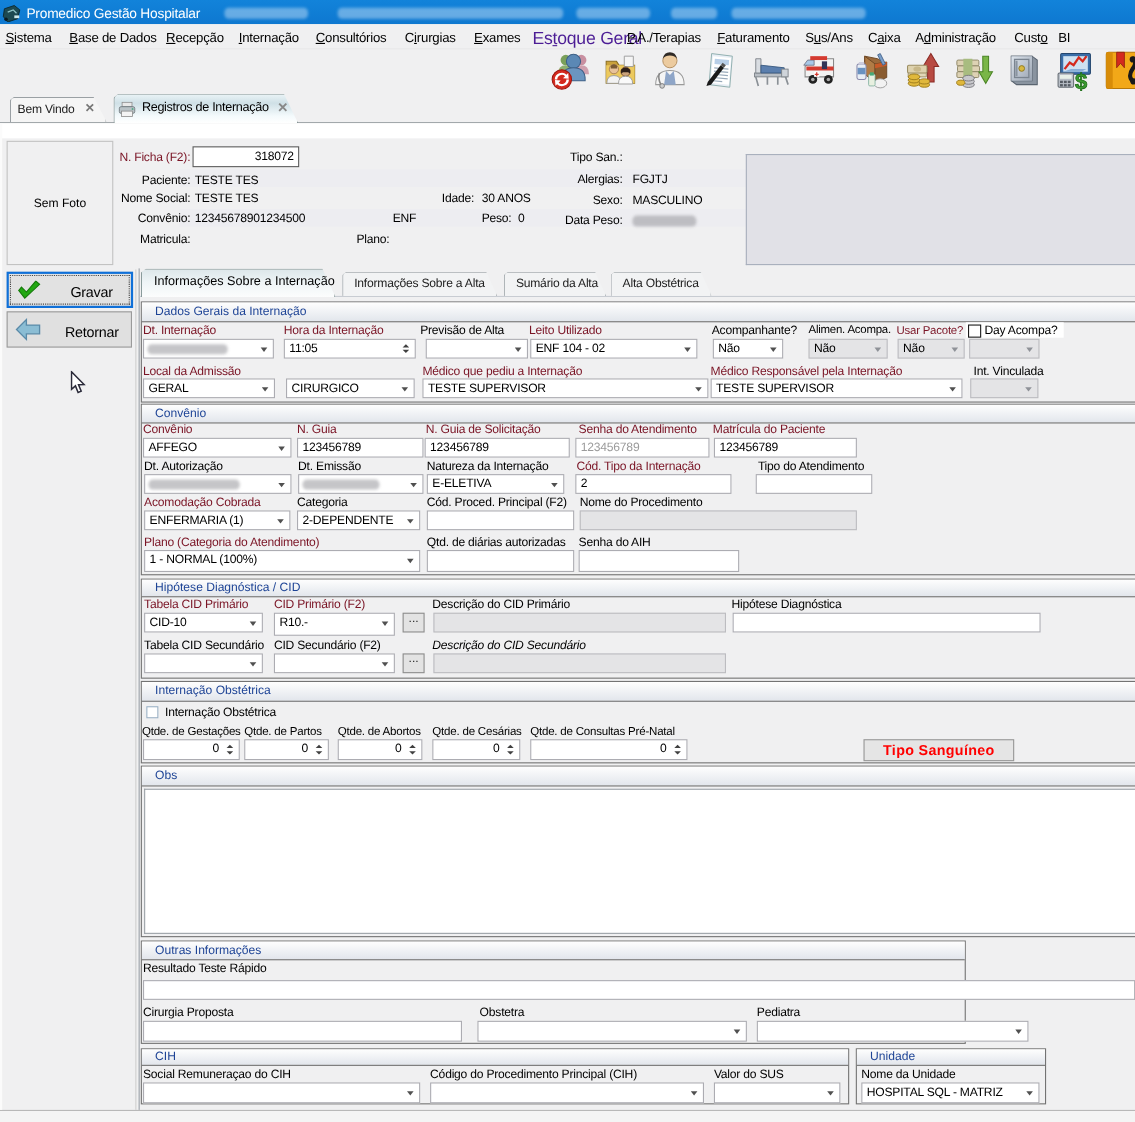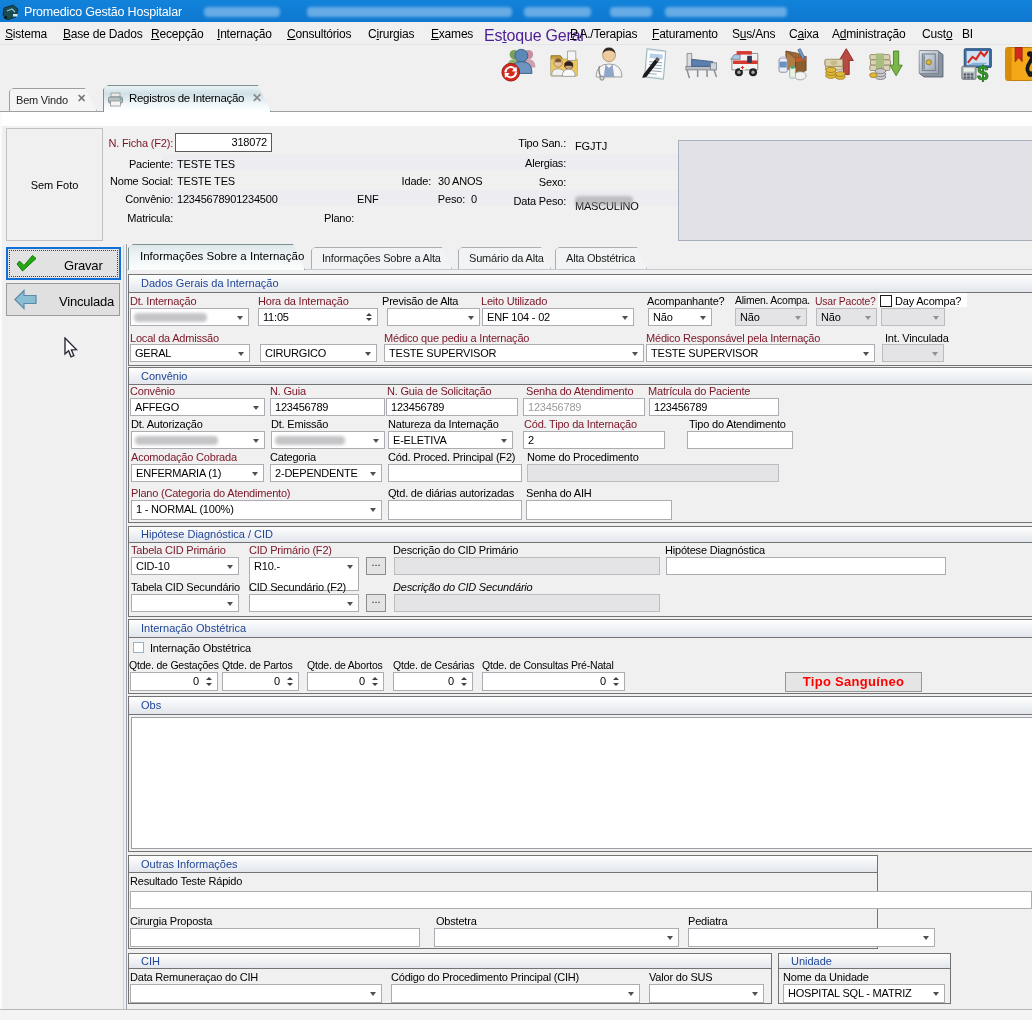--- a/index.html
+++ b/index.html
@@ -225,36 +225,36 @@
 <div class="lb" style="left:177px;top:175px;color:#000;">TESTE TES</div>
 <div class="lb" style="left:177px;top:193px;color:#000;">12345678901234500</div>
 <div class="lb" style="left:311px;top:175px;width:120px;text-align:right;color:#000">Idade:</div>
 <div class="lb" style="left:438px;top:175px;color:#000;">30 ANOS</div>
 <div class="lb" style="left:357px;top:193px;color:#000;">ENF</div>
 <div class="lb" style="left:345px;top:193px;width:120px;text-align:right;color:#000">Peso:</div>
 <div class="lb" style="left:471px;top:193px;color:#000;">0</div>
 <div class="lb" style="left:324px;top:212px;color:#000;">Plano:</div>
 <div class="lb" style="left:446px;top:137px;width:120px;text-align:right;color:#000">Tipo San.:</div>
 <div class="lb" style="left:446px;top:157px;width:120px;text-align:right;color:#000">Alergias:</div>
-<div class="lb" style="left:575px;top:140px;color:#000;">FGJTJ</div>
+<div class="lb" style="left:575px;top:157px;color:#000;">FGJTJ</div>
 <div class="lb" style="left:446px;top:176px;width:120px;text-align:right;color:#000">Sexo:</div>
-<div class="lb" style="left:575px;top:176px;color:#000;margin-top:24px;">MASCULINO</div>
+<div class="lb" style="left:575px;top:176px;color:#000;">MASCULINO</div>
 <div class="lb" style="left:446px;top:195px;width:120px;text-align:right;color:#000">Data Peso:</div>
 <div class="blob" style="left:575px;top:196px;width:58px;height:10px;background:rgba(150,150,155,0.55)"></div>
 <div class="ab" style="left:6px;top:247px;width:115px;height:33px;background:#e2e2e2;border:2px solid #1070d8"></div>
 <div class="ab" style="left:9px;top:250px;width:109px;height:27px;border:1px dotted #444"></div>
 <svg class="ab" style="left:15px;top:255px" width="23" height="18" viewBox="0 0 23 18">
 <path d="M2 9 l5.5 7 L21 3.5 l-3.5-3 -8.5 10 -4.5-4.5z" fill="#22a812" stroke="#157a0a" stroke-width="1"></path>
   </svg>
 <div class="ab" style="left:64px;top:258px;font-size:13px;letter-spacing:-0.2px;color:#000">Gravar</div>
 <div class="ab" style="left:6px;top:283px;width:114px;height:33px;background:#e0e0e0;border:1px solid #9a9a9a"></div>
 <svg class="ab" style="left:13px;top:289px" width="26" height="21" viewBox="0 0 26 21">
 <path d="M2 10.5 L11 1.5 l0 5 12 0 0 8 -12 0 0 5z" fill="#8bbdd4" stroke="#5a8aa8" stroke-width="1.2"></path>
   </svg>
-<div class="ab" style="left:59px;top:294px;font-size:13px;letter-spacing:-0.2px;color:#000">Vinculada</div>
+<div class="ab" style="left:59px;top:294px;font-size:13px;letter-spacing:-0.2px;color:#000">Retornar</div>
 <div class="ab" style="left:126px;top:244px;width:1px;height:765px;background:#9aa0a8"></div>
 <div class="ab" style="left:127px;top:269px;width:905px;height:1px;background:#c8ccd2"></div>
 <div class="ab" style="left:311px;top:247px;width:141px;height:22px;background:#f2f3f4;border:1px solid #a8aeb2;border-bottom:none;border-radius:4px 6px 0 0;clip-path:polygon(0 100%,0 3px,4px 0,calc(100% - 10px) 0,100% 100%)"></div>
 <div class="ab" style="left:322px;top:252px;font-size:11px;letter-spacing:-0.2px;color:#222">Informações Sobre a Alta</div>
 <div class="ab" style="left:458px;top:247px;width:93px;height:22px;background:#f2f3f4;border:1px solid #a8aeb2;border-bottom:none;border-radius:4px 6px 0 0;clip-path:polygon(0 100%,0 3px,4px 0,calc(100% - 10px) 0,100% 100%)"></div>
 <div class="ab" style="left:469px;top:252px;font-size:11px;letter-spacing:-0.2px;color:#222">Sumário da Alta</div>
 <div class="ab" style="left:555px;top:247px;width:92px;height:22px;background:#f2f3f4;border:1px solid #a8aeb2;border-bottom:none;border-radius:4px 6px 0 0;clip-path:polygon(0 100%,0 3px,4px 0,calc(100% - 10px) 0,100% 100%)"></div>
 <div class="ab" style="left:566px;top:252px;font-size:11px;letter-spacing:-0.2px;color:#222">Alta Obstétrica</div>
 <div class="ab" style="left:128px;top:244px;width:177px;height:26px;background:linear-gradient(#dde7ea,#eef4f6 45%,#fcfdfd);border:1px solid #7e9191;border-bottom:none;border-radius:4px 7px 0 0;clip-path:polygon(0 100%,0 4px,5px 0,calc(100% - 12px) 0,100% 100%)"></div>
 <div class="ab" style="left:140px;top:250px;font-size:11.5px;color:#000">Informações Sobre a Internação</div>
@@ -398,21 +398,21 @@
     <div class="gh" style="height:16px;line-height:15px">Hipótese Diagnóstica / CID</div>
   </div>
 <div class="lb" style="left:131px;top:544px;color:#7a1425;">Tabela CID Primário</div>
 <div class="lb" style="left:249px;top:544px;color:#7a1425;">CID Primário (F2)</div>
 <div class="lb" style="left:393px;top:544px;color:#000;">Descrição do CID Primário</div>
 <div class="lb" style="left:665px;top:544px;color:#000;">Hipótese Diagnóstica</div>
 <div class="fld" style="left:131px;top:557px;width:108px;height:18px">
     <span class="vt">CID-10</span>
     <span class="arr" style="border-top-color:#505050"></span>
   </div>
-<div class="fld" style="left:249px;top:557px;width:110px;height:34px">
+<div class="fld" style="left:249px;top:557px;width:110px;height:21px">
     <span class="vt">R10.-</span>
     <span class="arr" style="border-top-color:#505050"></span>
   </div>
 <div class="dots" style="left:366px;top:557px;height:18px">...</div>
 <div class="fld dis" style="left:394px;top:557px;width:266px;height:18px"></div>
 <div class="fld" style="left:666px;top:557px;width:280px;height:18px"></div>
 <div class="lb" style="left:131px;top:581px;color:#000;">Tabela CID Secundário</div>
 <div class="lb" style="left:249px;top:581px;color:#000;">CID Secundário (F2)</div>
 <div class="lb" style="left:393px;top:581px;color:#000;font-style:italic;">Descrição do CID Secundário</div>
 <div class="fld" style="left:131px;top:594px;width:108px;height:18px">
@@ -477,21 +477,21 @@
   </div>
 <div class="fld" style="left:688px;top:928px;width:247px;height:19px">
     <span class="arr" style="border-top-color:#505050"></span>
   </div>
 <div class="grp" style="left:128px;top:953px;width:644px;height:51px">
     <div class="gh" style="height:15px;line-height:14px">CIH</div>
   </div>
 <div class="grp" style="left:778px;top:953px;width:173px;height:51px">
     <div class="gh" style="height:15px;line-height:14px">Unidade</div>
   </div>
-<div class="lb" style="left:130px;top:971px;color:#000;">Data Remuneraçao do CIH</div>
+<div class="lb" style="left:130px;top:971px;color:#000;">Social Remuneraçao do CIH</div>
 <div class="lb" style="left:391px;top:971px;color:#000;">Código do Procedimento Principal (CIH)</div>
 <div class="lb" style="left:649px;top:971px;color:#000;">Valor do SUS</div>
 <div class="fld" style="left:130px;top:984px;width:252px;height:19px">
     <span class="arr" style="border-top-color:#505050"></span>
   </div>
 <div class="fld" style="left:391px;top:984px;width:249px;height:19px">
     <span class="arr" style="border-top-color:#505050"></span>
   </div>
 <div class="fld" style="left:649px;top:984px;width:115px;height:19px">
     <span class="arr" style="border-top-color:#505050"></span>

